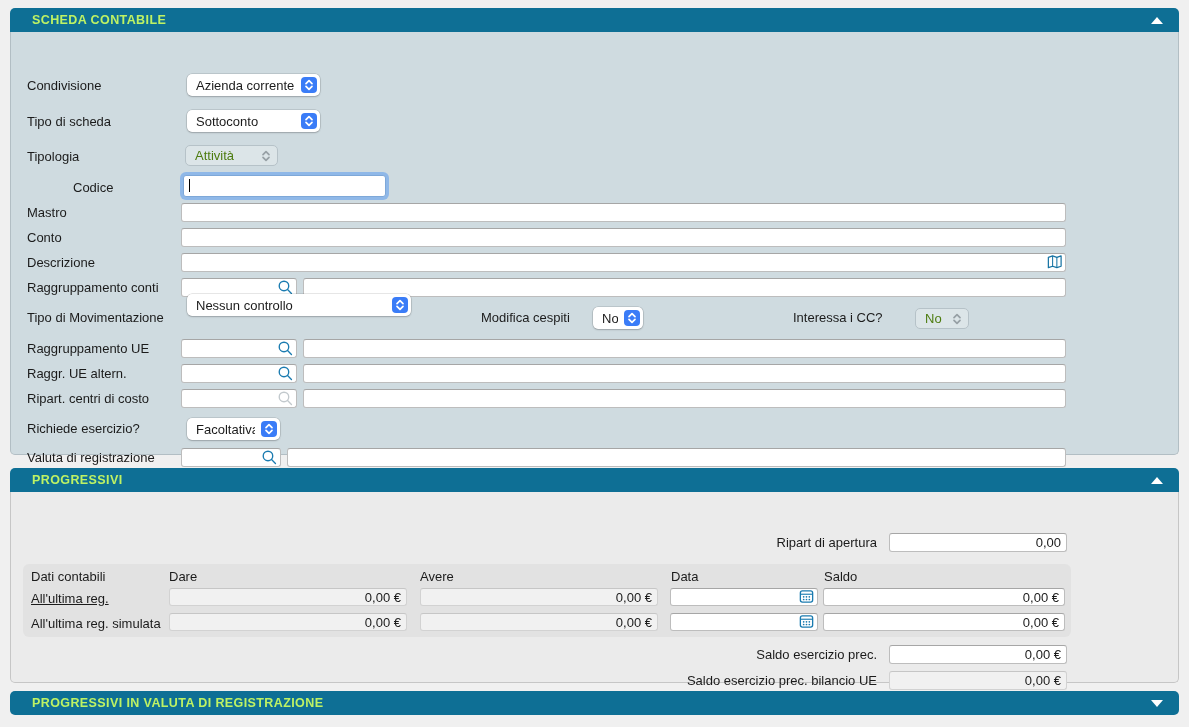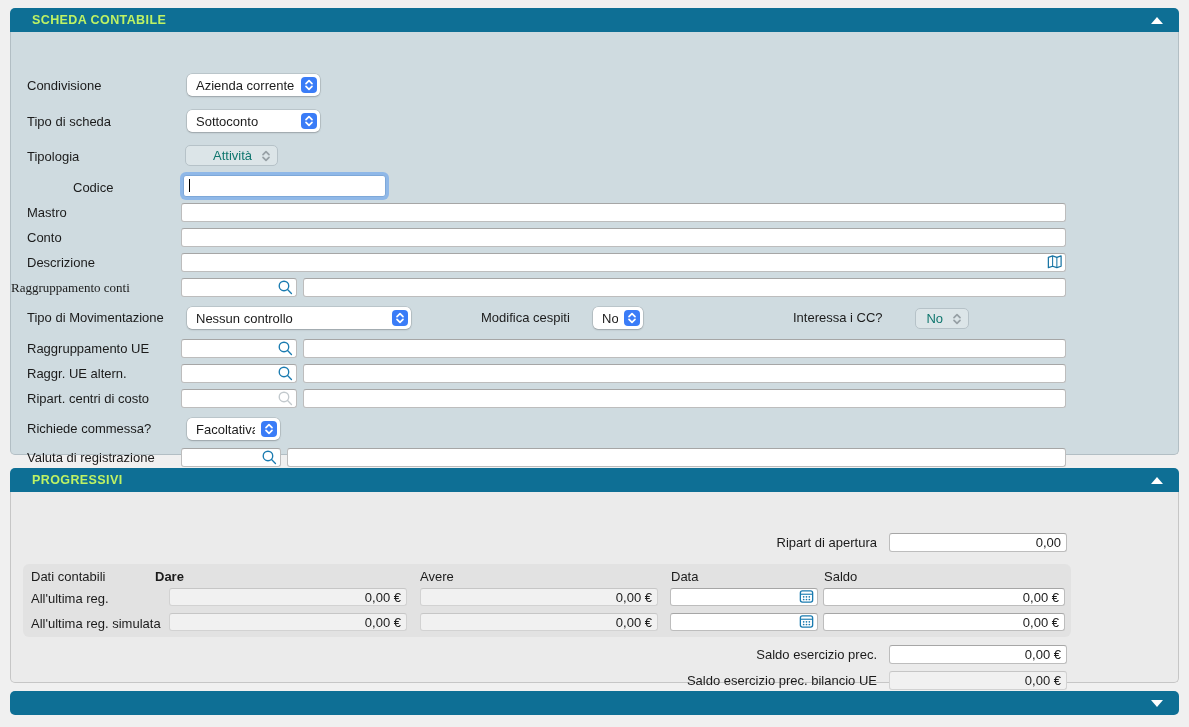--- a/index.html
+++ b/index.html
@@ -57,21 +57,21 @@
   }
   .sel-text{flex:1;font-size:13px;color:#1b1b1b;white-space:nowrap;overflow:hidden;}
   .stepper{
     width:16px;height:16px;border-radius:4px;background:#3a7cf7;
     display:flex;align-items:center;justify-content:center;flex:0 0 16px;margin-left:6px;
   }
   .sel.disabled{
     background:rgba(255,255,255,.28);box-shadow:none;border:1px solid #b6c2c8;
     height:21px;
   }
-  .sel.disabled .sel-text{color:#0f766e;text-align:right;}
+  .sel.disabled .sel-text{color:#4d7c0f;}
   .sel.disabled .stepper{background:transparent;}
 
   .iconfield{position:absolute;}
   .iconfield .txt{left:0;top:0;width:100%;}
   .field-icon{position:absolute;top:1px;right:3px;width:17px;height:17px;pointer-events:none;}
 
   .tbl{
     position:absolute;left:12px;top:72px;width:1048px;height:73px;
     background:#e2e2e2;border-radius:6px;
   }
@@ -137,34 +137,34 @@
       <input class="txt" value="" style="">
       <span class="field-icon">
         <svg width="17" height="17" viewBox="0 0 18 18">
             <path d="M2.5 3.5 L7 2 L11.5 3.5 L16 2 V13 L11.5 14.5 L7 13 L2.5 14.5 Z" fill="none" stroke="#1673a3" stroke-width="1.3" stroke-linejoin="round"></path>
             <line x1="7" y1="2.2" x2="7" y2="13" stroke="#1673a3" stroke-width="1.1"></line>
             <line x1="11.5" y1="3.5" x2="11.5" y2="14.3" stroke="#1673a3" stroke-width="1.1"></line>
           </svg>
       </span>
     </div>
 
-    <span class="lbl" style="left:0;top:248px;font-family:Liberation Serif, serif;">Raggruppamento conti</span>
+    <span class="lbl" style="left:16px;top:248px;">Raggruppamento conti</span>
     <div class="iconfield" style="left:170px;top:246px;width:116px;height:19px;">
       <input class="txt" value="" style="">
       <span class="field-icon">
         <svg width="17" height="17" viewBox="0 0 20 20">
             <circle cx="8.2" cy="8.2" r="5.6" fill="none" stroke="#1a7bb0" stroke-width="1.6"></circle>
             <line x1="12.4" y1="12.4" x2="17" y2="17" stroke="#1a7bb0" stroke-width="1.6" stroke-linecap="round"></line>
           </svg>
       </span>
     </div>
     <input class="txt" style="left: 292px; top: 246px; width: 763px;" value="">
 
     <span class="lbl" style="left:16px;top:278px;">Tipo di Movimentazione</span>
-    <div class="sel" style="left:176px;top:275px;width:224px;">
+    <div class="sel" style="left:176px;top:262px;width:224px;">
       <span class="sel-text">Nessun controllo</span>
       <span class="stepper">
         <svg width="10" height="12" viewBox="0 0 10 12">
             <path d="M2 4.6 L5 1.6 L8 4.6" stroke="#fff" fill="none" stroke-width="1.7" stroke-linecap="round" stroke-linejoin="round"></path>
             <path d="M2 7.4 L5 10.4 L8 7.4" stroke="#fff" fill="none" stroke-width="1.7" stroke-linecap="round" stroke-linejoin="round"></path>
           </svg>
       </span>
     </div>
     <span class="lbl" style="left:470px;top:278px;">Modifica cespiti</span>
     <div class="sel" style="left:582px;top:275px;width:50px;">
@@ -216,21 +216,21 @@
       <input class="txt" value="" style="">
       <span class="field-icon">
         <svg width="17" height="17" viewBox="0 0 20 20">
             <circle cx="8.2" cy="8.2" r="5.6" fill="none" stroke="#c2c9cd" stroke-width="1.6"></circle>
             <line x1="12.4" y1="12.4" x2="17" y2="17" stroke="#c2c9cd" stroke-width="1.6" stroke-linecap="round"></line>
           </svg>
       </span>
     </div>
     <input class="txt" style="left: 292px; top: 357px; width: 763px;" value="">
 
-    <span class="lbl" style="left:16px;top:389px;">Richiede commessa?</span>
+    <span class="lbl" style="left:16px;top:389px;">Richiede esercizio?</span>
     <div class="sel" style="left:176px;top:386px;width:93px;">
       <span class="sel-text">Facoltativa</span>
       <span class="stepper">
         <svg width="10" height="12" viewBox="0 0 10 12">
             <path d="M2 4.6 L5 1.6 L8 4.6" stroke="#fff" fill="none" stroke-width="1.7" stroke-linecap="round" stroke-linejoin="round"></path>
             <path d="M2 7.4 L5 10.4 L8 7.4" stroke="#fff" fill="none" stroke-width="1.7" stroke-linecap="round" stroke-linejoin="round"></path>
           </svg>
       </span>
     </div>
 
@@ -254,26 +254,26 @@
     <span class="panel-title">PROGRESSIVI</span>
     <span class="tri-up"></span>
   </div>
   <div class="panel-body">
 
     <span class="lbl-r" style="right:301px;top:43px;">Ripart di apertura</span>
     <input class="txt money" style="left: 878px; top: 41px; width: 178px;" value="0,00">
 
     <div class="tbl">
       <span class="lbl" style="left:8px;top:5px;">Dati contabili</span>
-      <span class="lbl" style="left:132px;top:5px;font-weight:bold;">Dare</span>
+      <span class="lbl" style="left:146px;top:5px;">Dare</span>
       <span class="lbl" style="left:397px;top:5px;">Avere</span>
       <span class="lbl" style="left:648px;top:5px;">Data</span>
       <span class="lbl" style="left:801px;top:5px;">Saldo</span>
 
-      <span class="lbl" style="left:8px;top:27px;">All'ultima reg.</span>
+      <span class="lbl" style="left:8px;top:27px;text-decoration:underline;">All'ultima reg.</span>
       <input class="txt money gray" style="left: 146px; top: 24px; width: 238px;" value="0,00 €">
       <input class="txt money gray" style="left: 397px; top: 24px; width: 238px;" value="0,00 €">
       <div class="iconfield" style="left:647px;top:24px;width:148px;height:18px;">
         <input class="txt" style="height: 18px;" value="">
         <span class="field-icon" style="top:0;">
           <svg width="17" height="17" viewBox="0 0 18 18">
               <rect x="2.5" y="3" width="13" height="12" rx="2.2" fill="none" stroke="#1a7bb0" stroke-width="1.4"></rect>
               <line x1="2.5" y1="6.6" x2="15.5" y2="6.6" stroke="#1a7bb0" stroke-width="1.2"></line>
               <circle cx="6" cy="9.3" r=".9" fill="#1a7bb0"></circle>
               <circle cx="9" cy="9.3" r=".9" fill="#1a7bb0"></circle>
@@ -311,15 +311,16 @@
     <input class="txt money" style="left: 878px; top: 153px; width: 178px;" value="0,00 €">
 
     <span class="lbl-r" style="right:301px;top:181px;">Saldo esercizio prec. bilancio UE</span>
     <input class="txt money gray" style="left: 878px; top: 179px; width: 178px;" value="0,00 €">
 
   </div>
 </div>
 
 <div class="panel" id="panel-valuta">
   <div class="panel-header solo">
+    <span class="panel-title">PROGRESSIVI IN VALUTA DI REGISTRAZIONE</span>
     <span class="tri-down"></span>
   </div>
 </div>
 
 </body></html>

